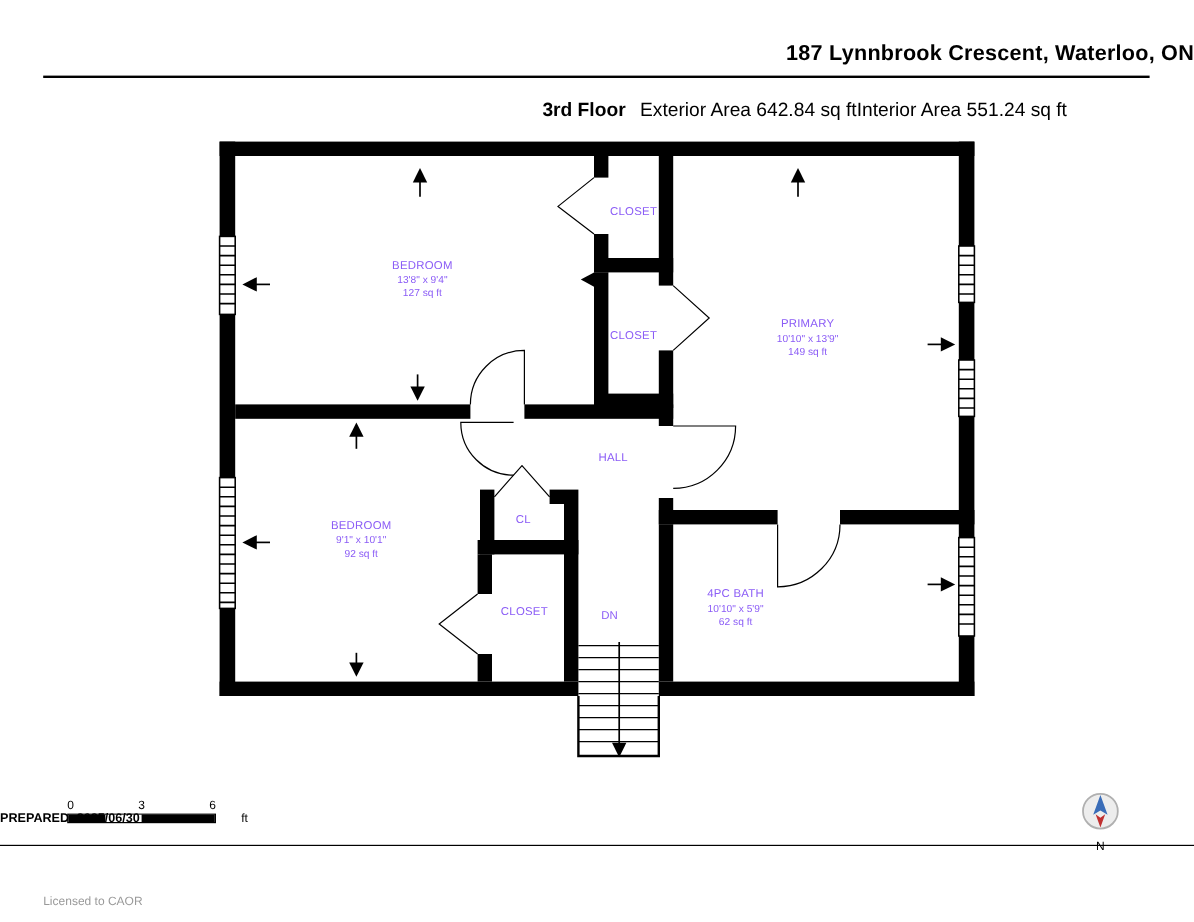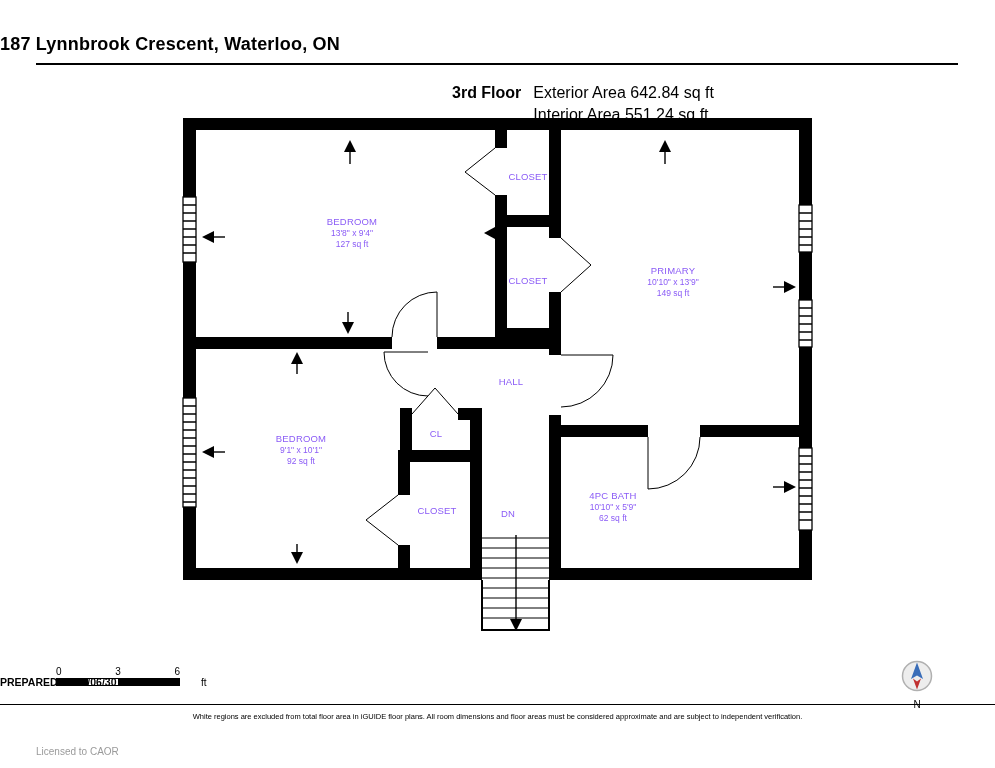--- a/index.html
+++ b/index.html
@@ -1,25 +1,25 @@
 <!DOCTYPE html>
 <html><head>
 <meta charset="utf-8">
 <style>
   *{margin:0;padding:0;box-sizing:border-box}
   html,body{background:#fff}
   body{font-family:"Liberation Sans",sans-serif;color:#000}
   .page{position:relative;width:995px;height:768px;background:#fff;overflow:hidden}
 
-  .title{position:absolute;top:34px;left:0;width:100%;text-align:left;
+  .title{position:absolute;top:34px;left:0;width:100%;text-align:right;
          font-size:18px;font-weight:bold;letter-spacing:.2px}
   .rule-top{position:absolute;top:63px;left:36px;right:37px;border-top:2px solid #000}
   .floor-info{position:absolute;top:82px;left:452px;display:flex;gap:12px;font-size:16px;line-height:1.35}
   .floor-name{font-weight:bold}
-  .areas{display:flex;flex-direction:column}
+  .areas{display:flex;flex-direction:row}
 
   .plan-svg{position:absolute;left:0;top:0}
 
   .room-label{position:absolute;transform:translate(-50%,-50%);text-align:center;
               color:#8b5cf6;line-height:1.3;white-space:nowrap}
   .room-name{font-size:9.5px;letter-spacing:.2px}
   .room-dims,.room-area{font-size:8.5px}
 
   .scalebar{position:absolute;left:56px;top:666px;width:124px}
   .scale-nums{position:relative;height:12px;font-size:10px}
@@ -234,16 +234,15 @@
   <div class="compass">
     <svg width="34" height="34" viewBox="0 0 34 34">
       <circle cx="17" cy="16" r="14.5" fill="#ededed" stroke="#b0b0b0" stroke-width="1.5"></circle>
       <polygon points="17,2.5 11,19 17,15.5 23,19" fill="#3a6db8"></polygon>
       <polygon points="17,29.5 13,18.5 17,21.5 21,18.5" fill="#c03030"></polygon>
     </svg>
     <div class="compass-n">N</div>
   </div>
 
   <div class="rule-bottom"></div>
-  <div class="disclaimer">White regions are excluded from total floor area in iGUIDE floor plans. All room dimensions and floor areas must be considered approximate and are subject to independent verification.</div>
   <div class="license">Licensed to CAOR</div>
 
 </div>
 
 </body></html>

